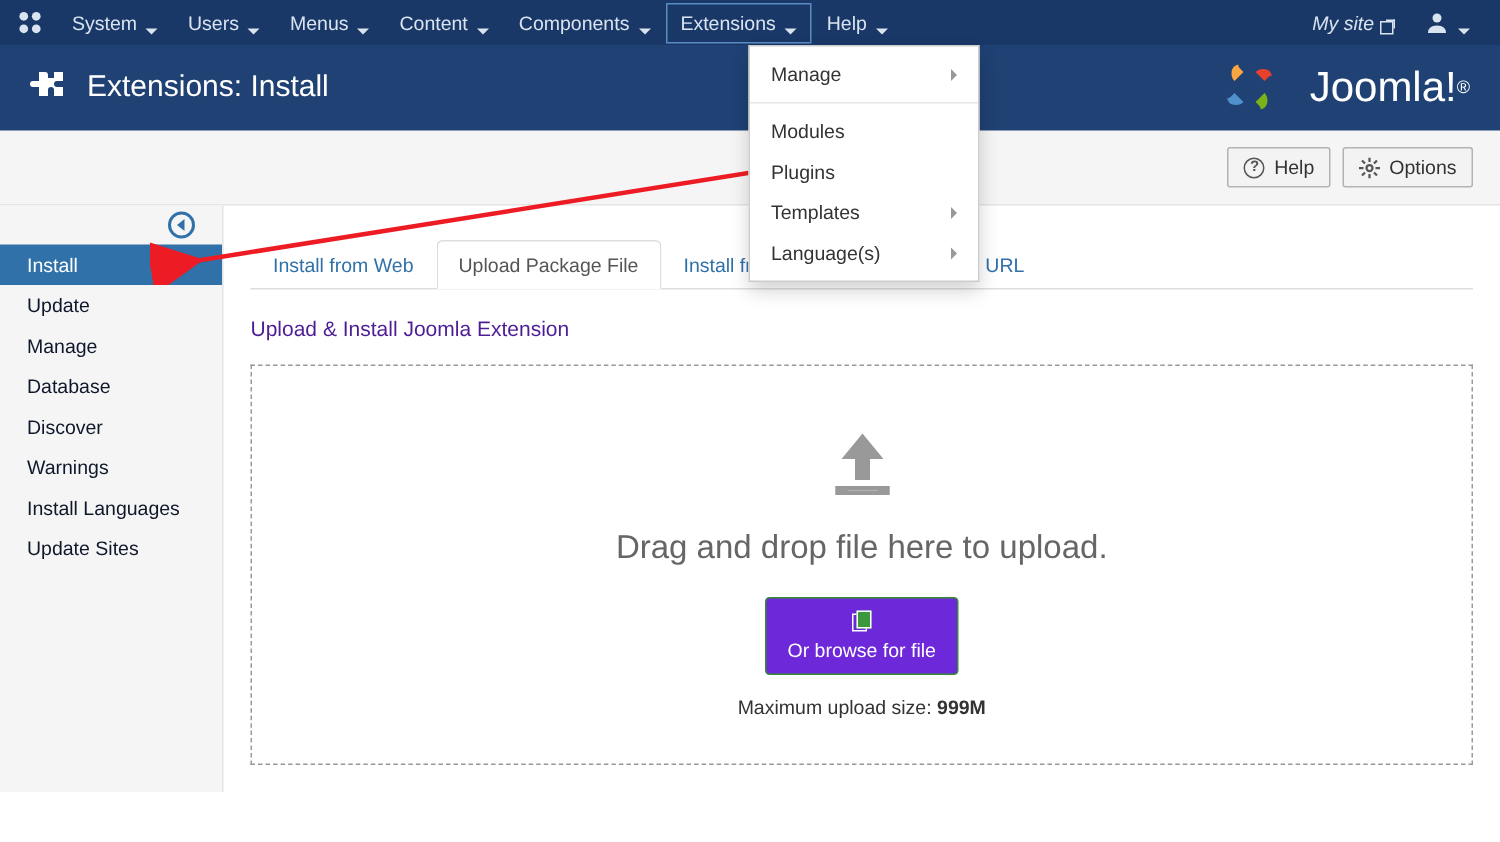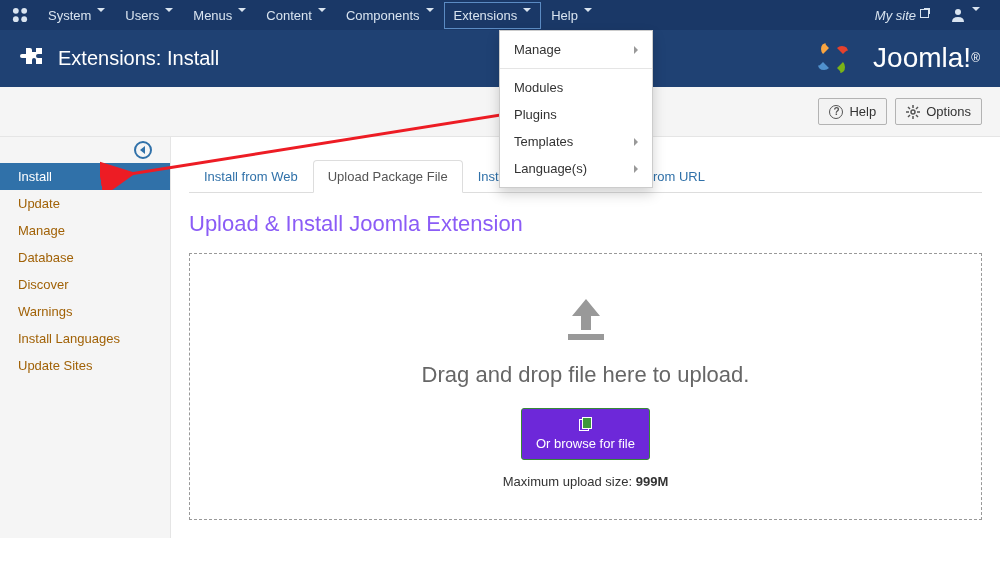--- a/index.html
+++ b/index.html
@@ -1,21 +1,21 @@
 <!DOCTYPE html>
 <html><head>
 <meta charset="utf-8">
 <style>
 * { box-sizing: border-box; margin: 0; padding: 0; }
 body { font-family: -apple-system, BlinkMacSystemFont, "Segoe UI", Helvetica, Arial, sans-serif; font-size: 13px; color: #333; background: #fff; width: 1000px; height: 561px; overflow: hidden; position: relative; }
 
 .topbar { background: #1a3867; height: 30px; display: flex; align-items: center; padding: 0 10px; position: relative; z-index: 100; }
 .topbar-left { display: flex; align-items: center; flex: 1; }
 .joomla-icon-small { width: 20px; height: 20px; margin-right: 8px; }
-.topbar-item { color: #d9e4f0; padding: 6px 10px; cursor: pointer; position: relative; font-size: 13px; display: flex; align-items: flex-start; }
+.topbar-item { color: #d9e4f0; padding: 6px 10px; cursor: pointer; position: relative; font-size: 13px; display: flex; align-items: flex-end; }
 .topbar-item.active { border: 1px solid #5b8bc3; padding: 5px 9px; }
 .caret { display: inline-block; width: 0; height: 0; border-left: 4px solid transparent; border-right: 4px solid transparent; border-top: 4px solid #d9e4f0; margin-left: 6px; }
 .topbar-right { display: flex; align-items: center; font-style: italic; }
 .ext-icon { display: inline-block; width: 10px; height: 10px; margin-left: 4px; position: relative; }
 .ext-icon::before { content:''; position:absolute; width:7px; height:7px; border:1px solid #d9e4f0; left:0; bottom:0; }
 .ext-icon::after { content:''; position:absolute; width:5px; height:5px; border-top:1px solid #d9e4f0; border-right:1px solid #d9e4f0; right:0; top:0; }
 
 .dropdown { position: absolute; top: 30px; left: 499px; width: 154px; background: #fff; border: 1px solid #ccc; box-shadow: 0 6px 12px rgba(0,0,0,.175); z-index: 200; padding: 5px 0; }
 .dropdown-item { padding: 6px 14px; color: #333; cursor: pointer; font-size: 13px; display: flex; justify-content: space-between; align-items: center; }
 .dropdown-divider { height: 1px; background: #e5e5e5; margin: 5px 0; }
@@ -25,34 +25,34 @@
 .puzzle-icon { width: 26px; height: 26px; margin-right: 12px; position: relative; }
 .page-title { color: #fff; font-size: 20px; font-weight: normal; }
 .joomla-logo { position: absolute; right: 20px; top: 8px; display: flex; align-items: center; }
 .joomla-logo-text { color: #fff; font-size: 28px; margin-left: 20px; }
 
 .toolbar { background: #f5f5f5; height: 50px; border-bottom: 1px solid #e5e5e5; display: flex; justify-content: flex-end; align-items: center; padding: 0 18px; gap: 8px; }
 .btn { background: #f3f3f3; border: 1px solid #b3b3b3; padding: 5px 10px; font-size: 13px; color: #333; cursor: pointer; display: flex; align-items: center; gap: 6px; border-radius: 2px; }
 .help-icon { width: 14px; height: 14px; border: 1.5px solid #555; border-radius: 50%; display: flex; align-items: center; justify-content: center; font-size: 10px; font-weight: bold; color: #555; }
 
 .layout { display: flex; }
-.sidebar { width: 171px; background: #f5f5f5; border-right: 1px solid #e5e5e5; }
+.sidebar { width: 149px; background: #f5f5f5; border-right: 1px solid #e5e5e5; }
 .sidebar-collapse { display: flex; justify-content: flex-end; padding: 4px 18px 4px 0; }
 .collapse-icon { width: 18px; height: 18px; border: 2px solid #3071a9; border-radius: 50%; display: flex; align-items: center; justify-content: center; color: #3071a9; cursor: pointer; }
 .collapse-icon::before { content: ''; width: 0; height: 0; border-top: 4px solid transparent; border-bottom: 4px solid transparent; border-right: 5px solid #3071a9; margin-right: 1px; }
 .sidebar ul { list-style: none; }
-.sidebar li { padding: 6px 18px; color: #a16207; cursor: pointer; font-size: 13px; }
+.sidebar li { padding: 6px 18px; color: #0f172a; cursor: pointer; font-size: 13px; }
 .sidebar li.active { background: #3071a9; color: #fff; }
 
 .content { flex: 1; padding: 12px 18px 18px 18px; position: relative; }
 .tabs { display: flex; border-bottom: 1px solid #ddd; margin-bottom: 18px; margin-top: 10px; }
 .tab { padding: 8px 14px; color: #3071a9; cursor: pointer; border: 1px solid transparent; border-bottom: none; font-size: 13px; position: relative; top: 1px; }
 .tab.active { border: 1px solid #ddd; border-bottom: 1px solid #fff; border-radius: 4px 4px 0 0; color: #555; background: #fff; }
 
-.upload-title { font-size: 22px; color: #8b5cf6; margin-bottom: 16px; font-weight: normal; }
+.upload-title { font-size: 14px; color: #4c1d95; margin-bottom: 16px; font-weight: normal; }
 .dropzone { border: 1px dashed #999; padding: 40px 20px 30px; text-align: center; }
 .upload-icon { margin: 0 auto 18px; display:block; }
 .drop-text { font-size: 22px; color: #666; margin-bottom: 20px; }
 .browse-btn { background: #6d28d9; color: #fff; border: 1px solid #368a36; padding: 8px 14px; font-size: 13px; cursor: pointer; border-radius: 3px; display: inline-flex; align-items: center; gap: 6px; flex-direction: column; }
 .copy-icon { width: 12px; height: 13px; position: relative; }
 .copy-icon::before { content:''; position:absolute; width:8px; height:10px; border:1px solid #fff; left:0; top:2px; }
 .copy-icon::after { content:''; position:absolute; width:8px; height:10px; border:1px solid #fff; left:3px; top:0; background:#3c983c; }
 .max-text { margin-top: 14px; font-size: 13px; color: #333; }
 
 .arrow-svg { position: absolute; left: 100px; top: 100px; z-index: 150; pointer-events: none; }

